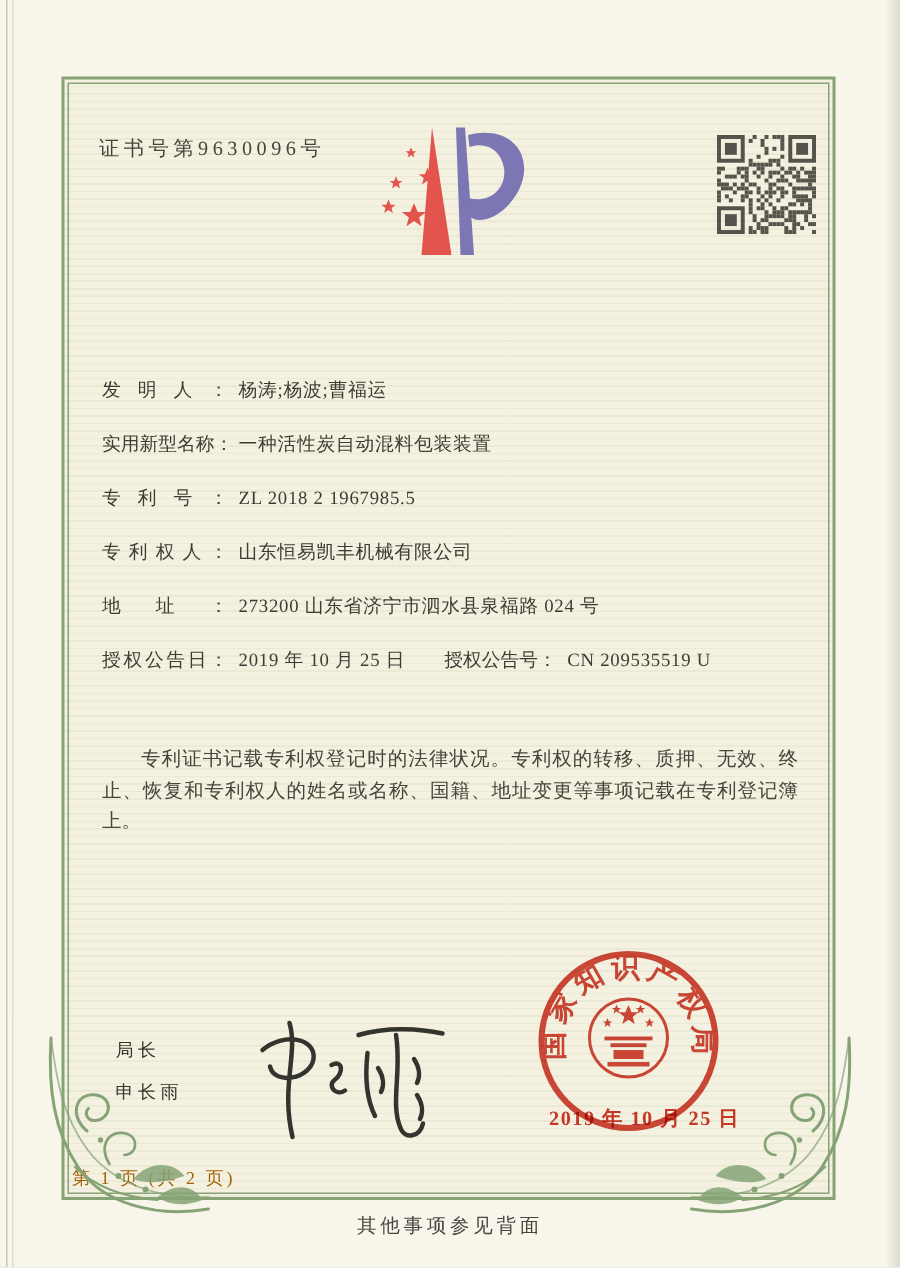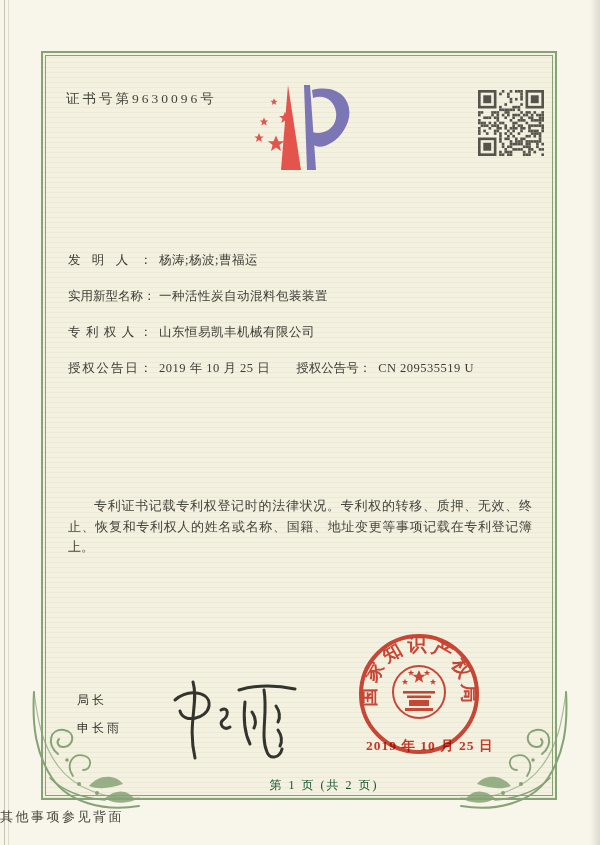--- a/index.html
+++ b/index.html
@@ -39,22 +39,22 @@
   .legal p{margin:0;text-indent:2em;text-align:justify;}
   
   .signer{position:absolute;left:77px;top:692px;font-size:12px;letter-spacing:3px;color:#33332d;}
   .signer .name{margin-top:11px;}
   .signature{position:absolute;left:163px;top:676px;width:140px;height:88px;}
   
   .seal{position:absolute;left:357px;top:632px;width:124px;height:124px;color:var(--seal-red,#cf3a2b);mix-blend-mode:multiply;opacity:.92;}
   .seal-date{position:absolute;left:366px;top:737px;font-size:13.5px;font-weight:600;letter-spacing:1px;
     color:var(--seal-red,#cf3a2b);mix-blend-mode:multiply;}
   
-  .page-info{position:absolute;left:0;right:0;top:777px;text-align:center;font-size:12px;letter-spacing:2px;color:#14532d;margin-left:48px;}
-  .back-note{position:absolute;left:0;right:0;top:808px;text-align:left;font-size:13px;letter-spacing:2.5px;color:#47473f;}
+  .page-info{position:absolute;left:0;right:0;top:777px;text-align:left;font-size:12px;letter-spacing:2px;color:#a16207;margin-left:48px;}
+  .back-note{position:absolute;left:0;right:0;top:808px;text-align:center;font-size:13px;letter-spacing:2.5px;color:#47473f;}
   .ornament{position:absolute;top:690px;width:118px;height:124px;color:var(--border-green,#86a376);}
   .ornament.left{left:27px;}
   .ornament.right{left:455px;transform:scaleX(-1);}
 </style>
 </head>
 <body>
 
 <div class="page">
   <div class="edge-left"></div>
 
@@ -295,21 +295,27 @@
 
 
   <div class="fields">
     <div class="frow">
       <span class="flabel">发明人：</span><span class="fvalue">杨涛;杨波;曹福运</span>
     </div>
     <div class="frow">
       <span class="flabel">实用新型名称：</span><span class="fvalue">一种活性炭自动混料包装装置</span>
     </div>
     <div class="frow">
+      <span class="flabel">专利号：</span><span class="fvalue">ZL 2018 2 1967985.5</span>
+    </div>
+    <div class="frow">
       <span class="flabel">专利权人：</span><span class="fvalue">山东恒易凯丰机械有限公司</span>
+    </div>
+    <div class="frow">
+      <span class="flabel">地址：</span><span class="fvalue">273200 山东省济宁市泗水县泉福路 024 号</span>
     </div>
     <div class="frow">
       <span class="flabel">授权公告日：</span><span class="fvalue">2019 年 10 月 25 日</span><span class="flabel flabel2">授权公告号：</span><span class="fvalue">CN 209535519 U</span>
     </div>
   </div>
 
   <div class="legal">
     <p>专利证书记载专利权登记时的法律状况。专利权的转移、质押、无效、终止、恢复和专利权人的姓名或名称、国籍、地址变更等事项记载在专利登记簿上。</p>
   </div>
 

